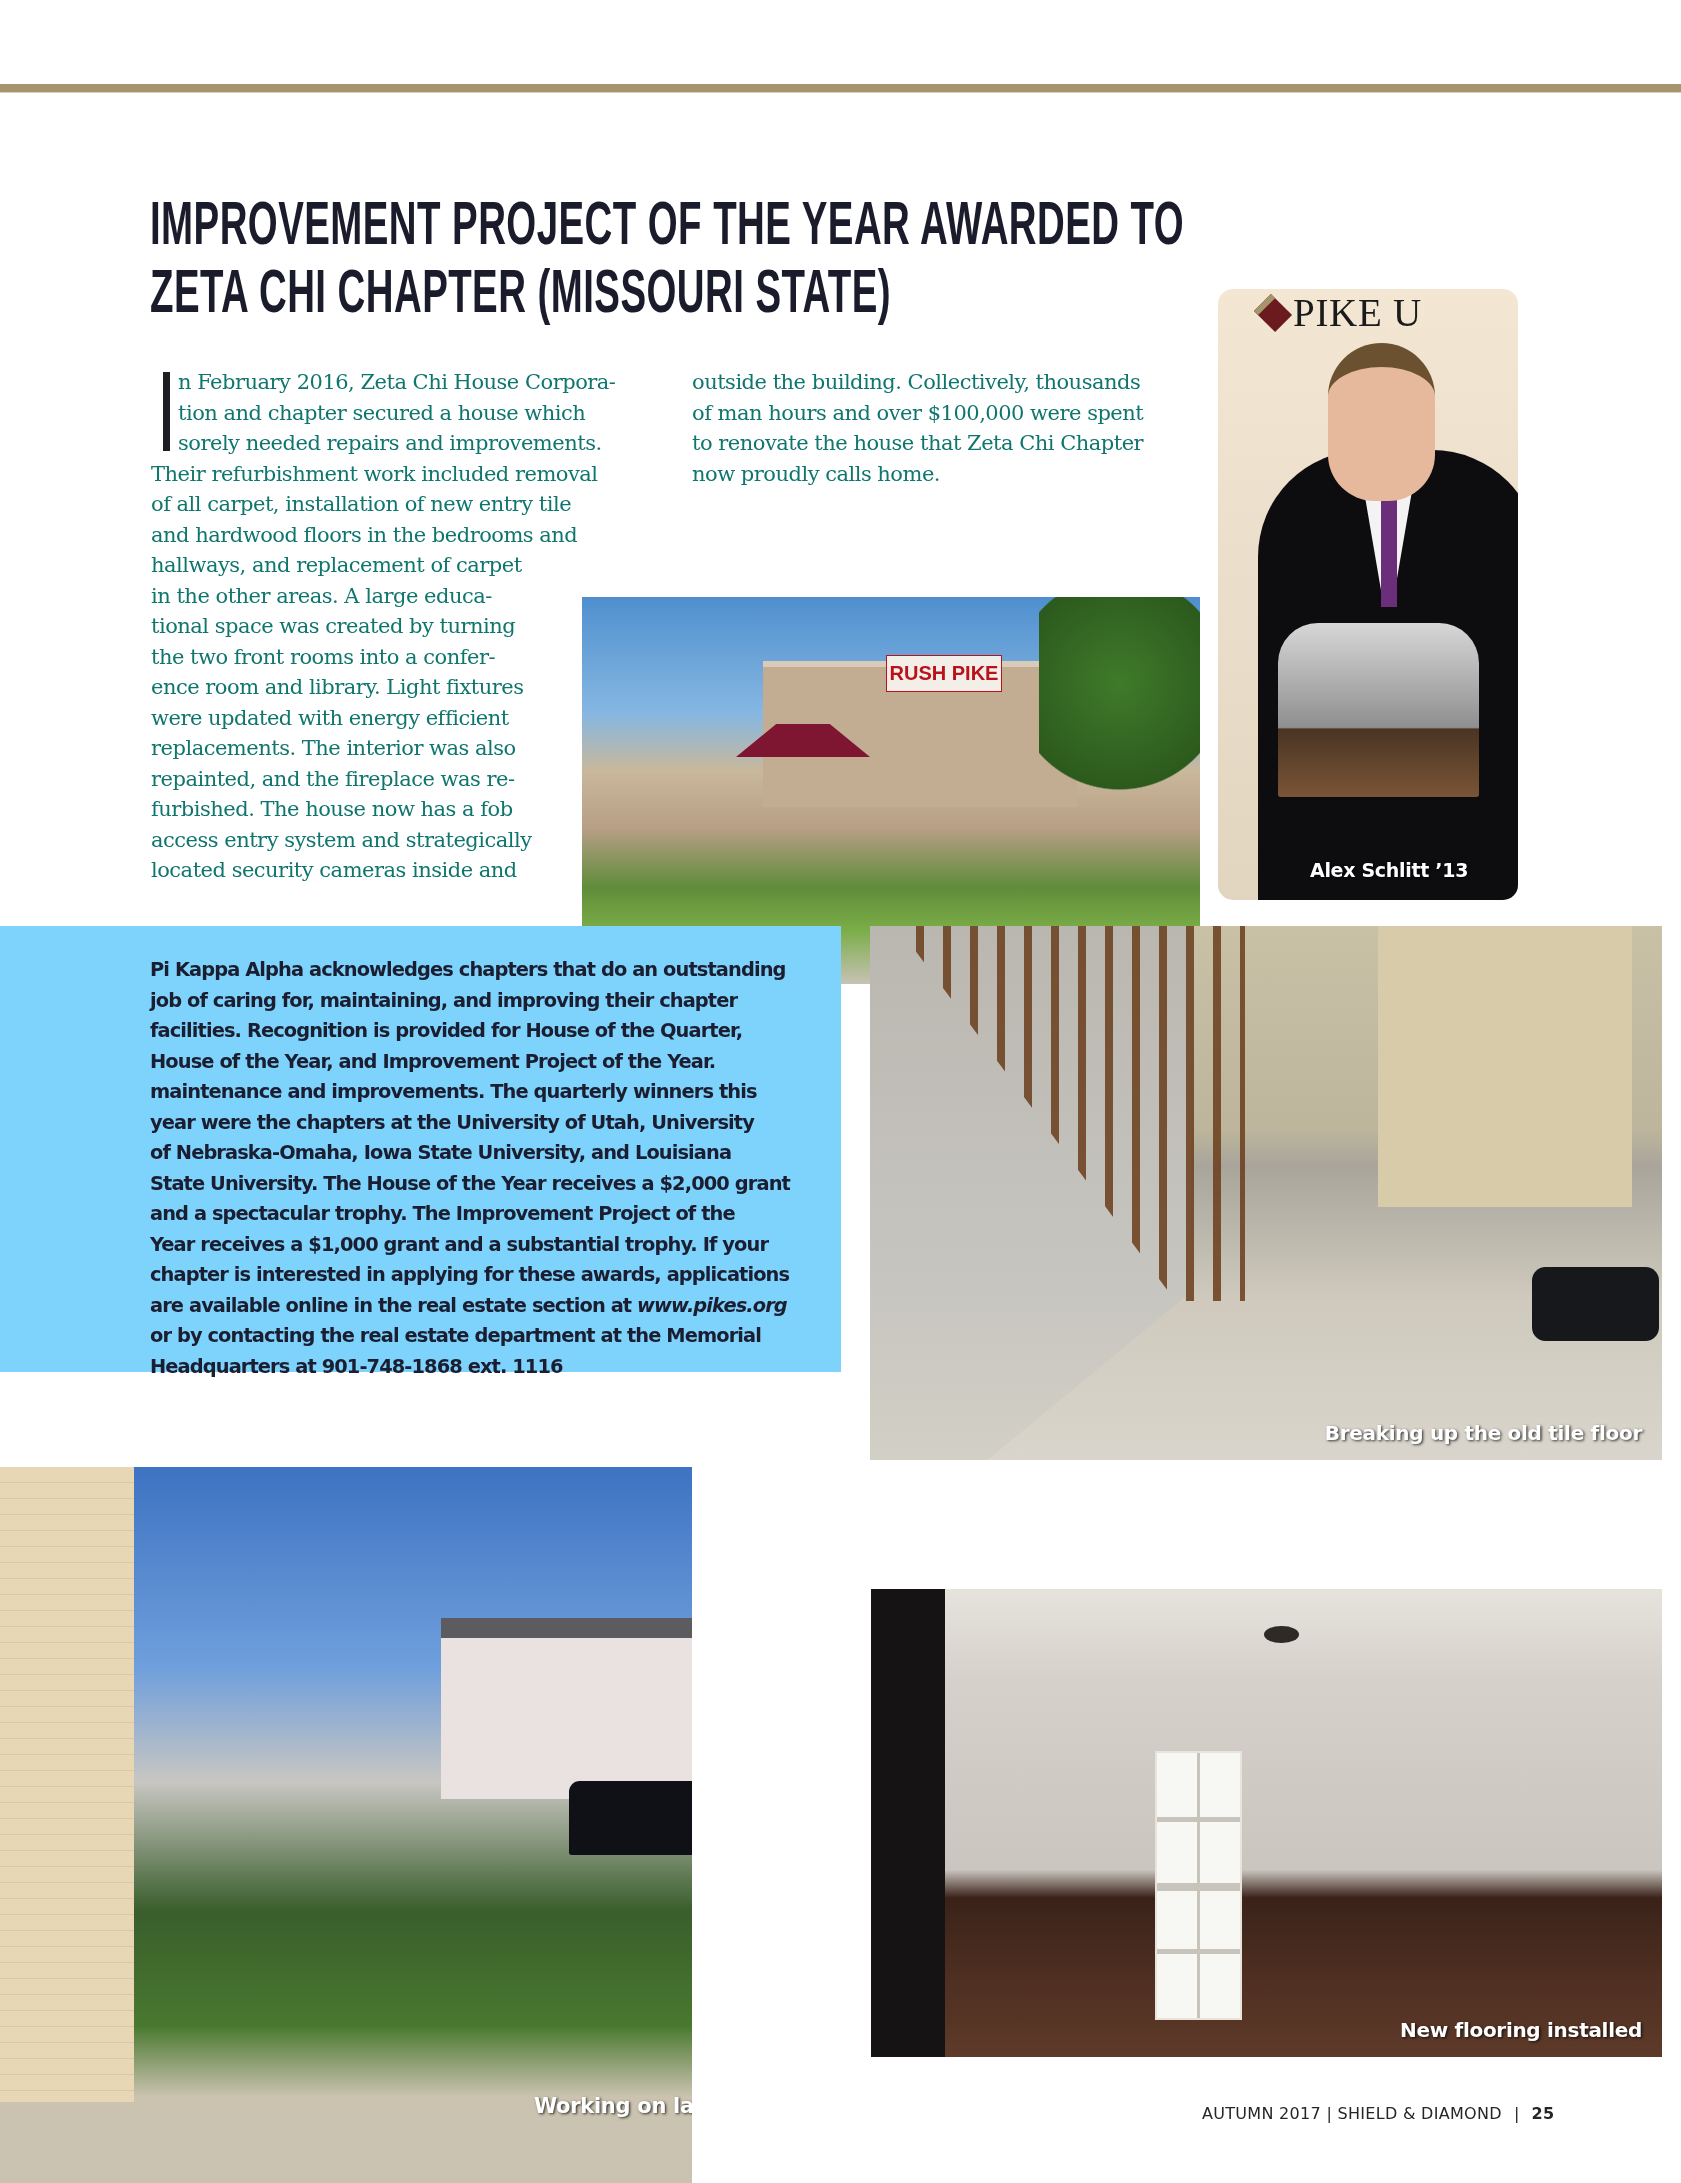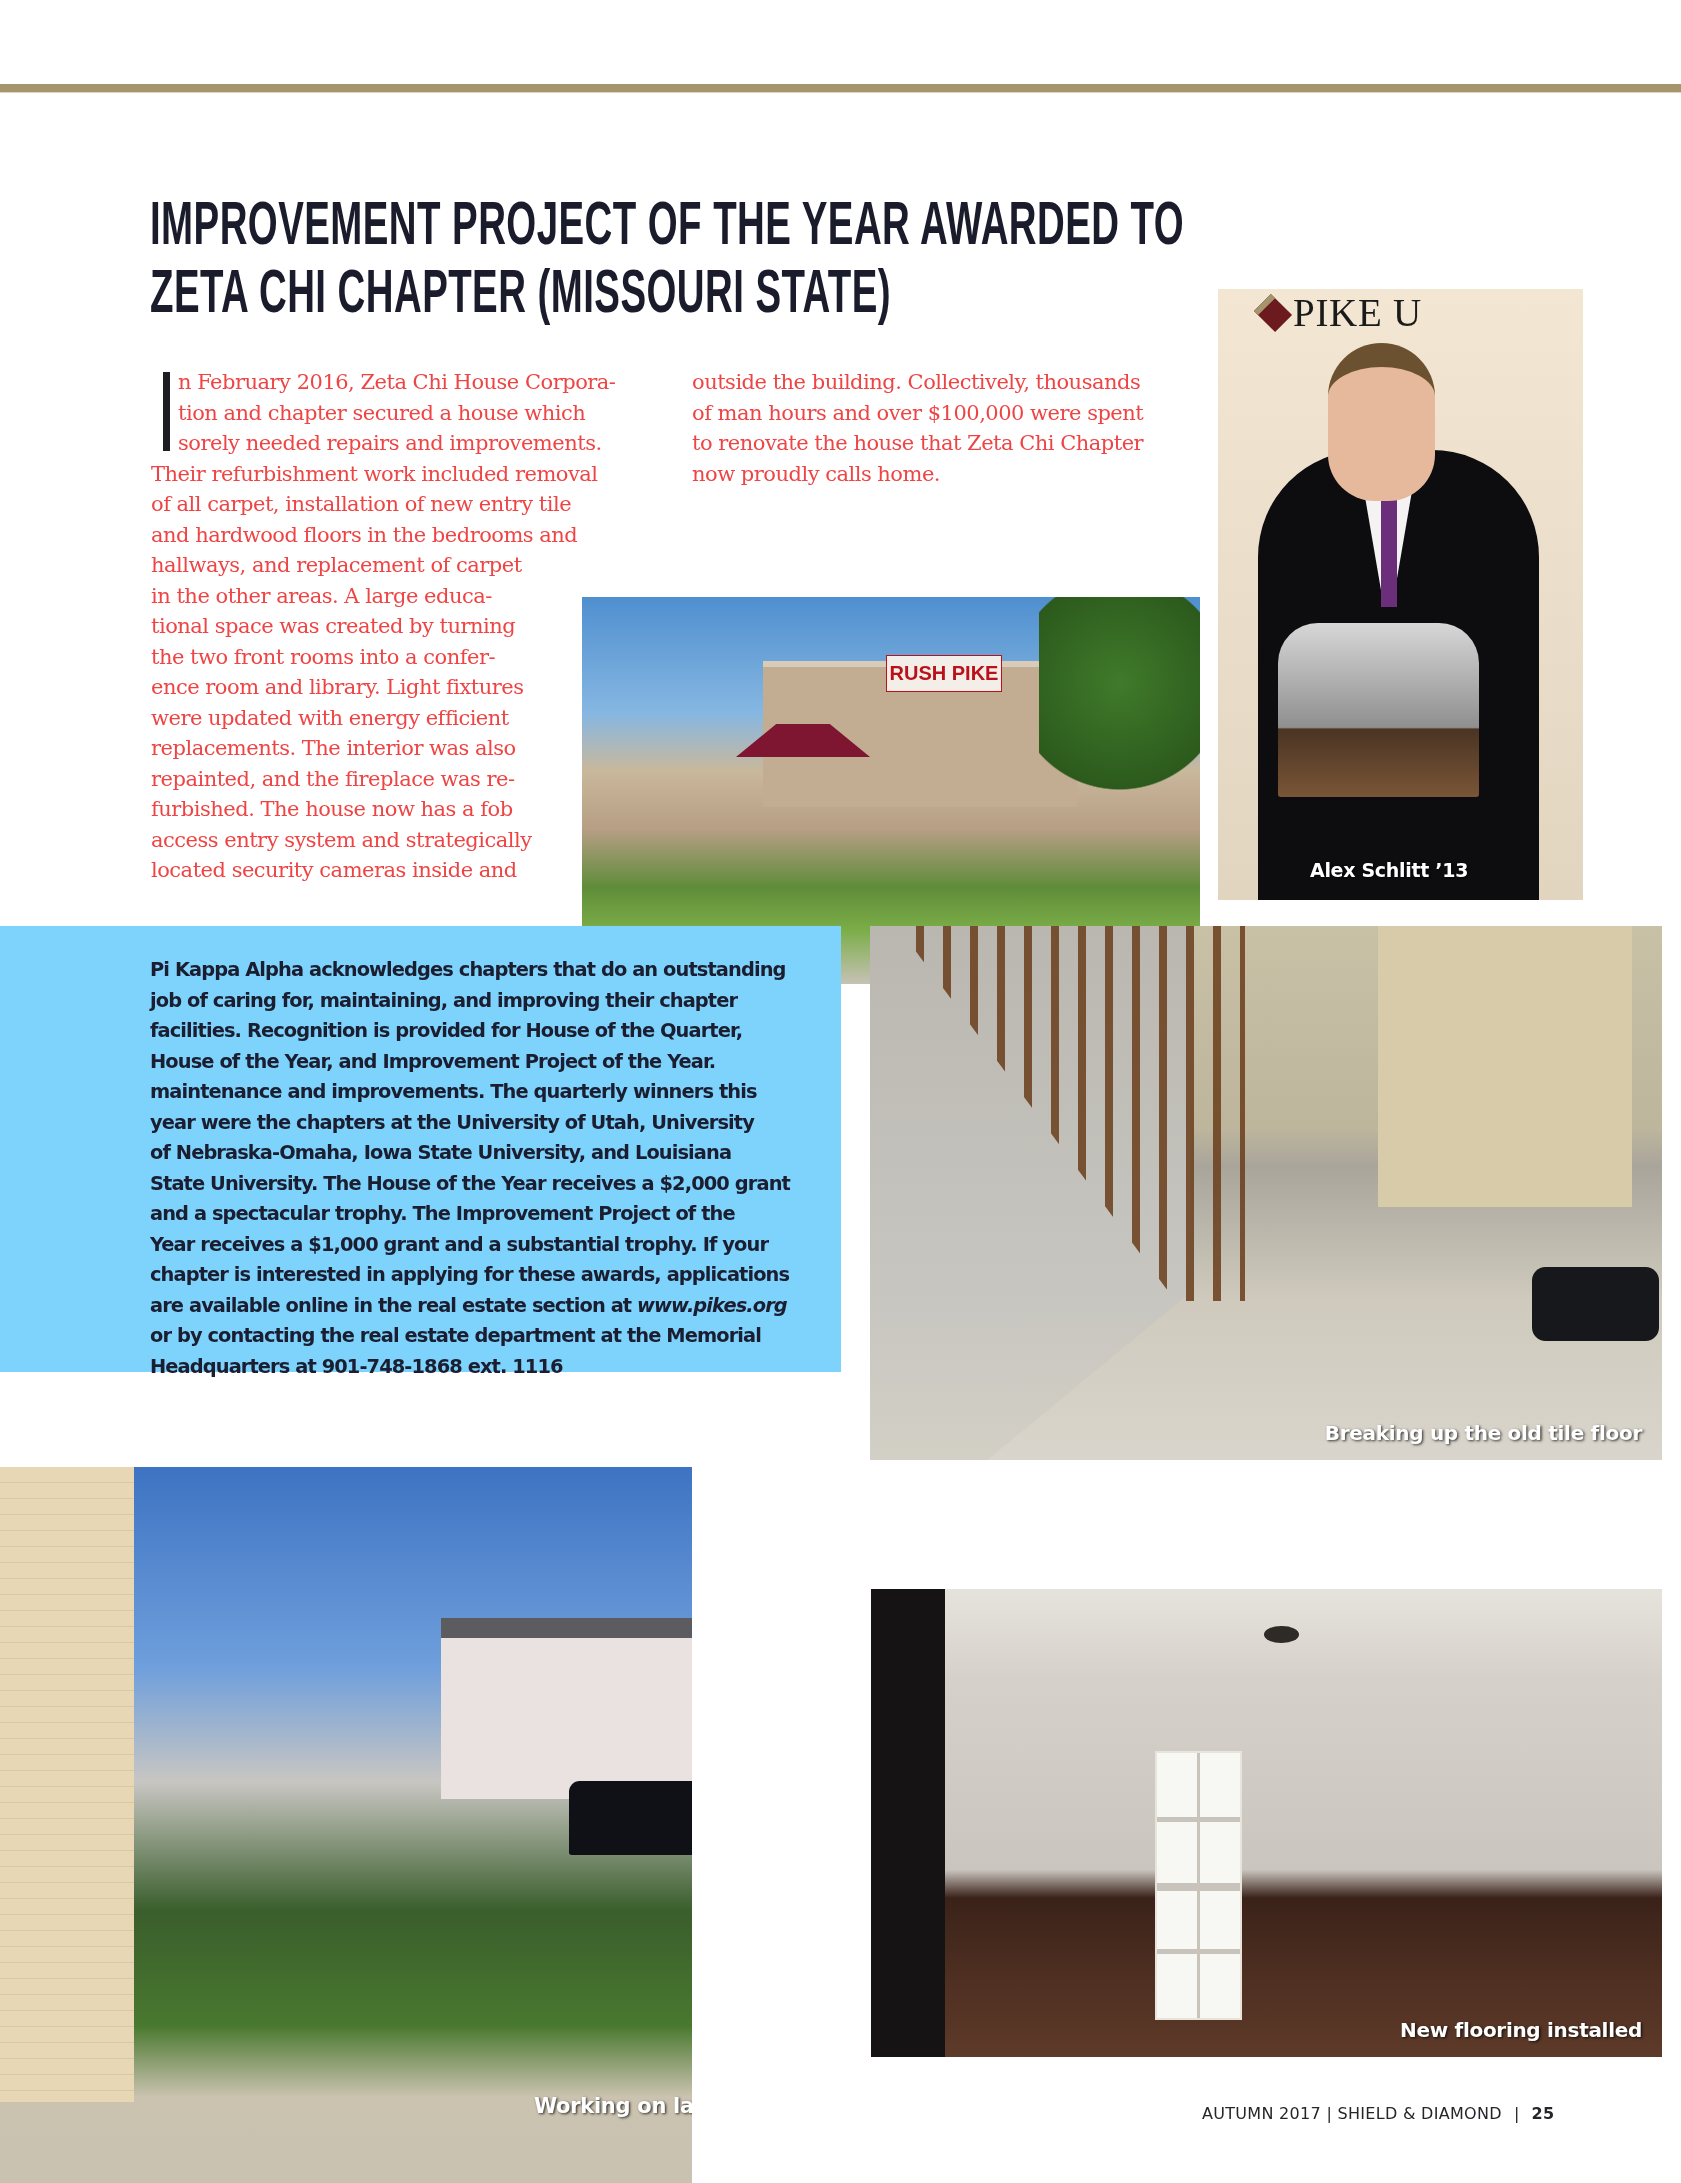--- a/index.html
+++ b/index.html
@@ -16,38 +16,38 @@
     left: 150px; top: 189px; width: 1043px;
     font-family: "Liberation Sans", sans-serif; font-weight: 700;
     font-size: 62px; line-height: 68px; color: #1a1c2c;
     transform: scaleX(0.62); transform-origin: left top;
     letter-spacing: 0.7px; white-space: nowrap; text-transform: uppercase;
   }
   .headline div { height: 68px; }
 
   .body-col {
     font-family: "DejaVu Serif", serif; font-size: 21px; line-height: 30.5px;
-    color: #ef4444; white-space: nowrap; letter-spacing: -0.5px;
+    color: #0f766e; white-space: nowrap; letter-spacing: -0.5px;
   }
   .col1 { left: 151px; top: 367px; }
   .col2 { left: 692px; top: 367px; }
   .dropcap-bar { left: 163px; top: 372px; width: 6.7px; height: 79px; background: #1e1e22; }
   .col1 .indent { padding-left: 27px; }
 
   .photo { overflow: hidden; }
   .house-photo { left: 582px; top: 597px; width: 618px; height: 387px;
     background: linear-gradient(180deg, #4f8fcf 0%, #86b7e2 30%, #c9b89b 45%, #b79e85 60%, #5f8c3a 75%, #7bad47 86%, #c7c2b6 100%); }
   .house-photo .banner { position: absolute; left: 304px; top: 58px; width: 114px; height: 35px; background: #f4eee8; border: 1.3px solid #b9121b;
     font-family: "Liberation Sans", sans-serif; font-weight: 700; color: #b9121b; font-size: 20px; text-align: center; line-height: 35px; }
   .house-photo .tent { position: absolute; left: 154px; top: 127px; width: 134px; height: 33px; background: #7e1531; clip-path: polygon(30% 0, 70% 0, 100% 100%, 0 100%); }
   .house-photo .tree { position: absolute; right: 0; top: 0; width: 161px; height: 214px; background: radial-gradient(circle at 50% 40%, #3f7a2a, #2c5a1d 70%, transparent 71%); }
   .house-photo .building { position: absolute; left: 181px; top: 64px; width: 314px; height: 140px; background: #c2ad92; border-top: 6.7px solid #d8ccb8; }
 
-  .portrait-photo { left: 1218px; top: 289px; width: 365px; height: 611px;
-    background: linear-gradient(180deg, #f3e7d3 0%, #ece0cc 40%, #e2d5c0 100%); }
+  .portrait-photo { left: 1218px; top: 289px; width: 300px; height: 611px;
+    background: linear-gradient(180deg, #f3e7d3 0%, #ece0cc 40%, #e2d5c0 100%); border-radius: 15px; }
   .portrait-photo .logo { position: absolute; left: 47px; top: 1.3px; font-family: "Liberation Serif", serif; font-size: 39px; color: #1a1a1a; letter-spacing: 0.7px; }
   .portrait-photo .logo-diamond { position: absolute; left: 40px; top: 12px; width: 24px; height: 24px; background: #6b1b1d; transform: rotate(45deg); border-left: 6.7px solid #a4956c; }
   .portrait-photo .suit { position: absolute; left: 40px; top: 161px; width: 281px; height: 451px; background: #0d0d10; border-radius: 107px 107px 0 0; }
   .portrait-photo .face { position: absolute; left: 110px; top: 54px; width: 107px; height: 134px; background: #e6b99d; border-radius: 54px 54px 47px 47px; border-top: 24px solid #6c5130; }
   .portrait-photo .shirt { position: absolute; left: 140px; top: 167px; width: 60px; height: 140px; background: #f4f2f3; clip-path: polygon(0 0, 100% 0, 60% 100%, 40% 100%); }
   .portrait-photo .tie { position: absolute; left: 163px; top: 184px; width: 16px; height: 134px; background: #6b2e7a; }
   .portrait-photo .trophy { position: absolute; left: 60px; top: 334px; width: 201px; height: 174px; background: linear-gradient(180deg, #d7d7d7, #8f8f8f 60%, #4a3423 61%, #7a5537 100%); border-radius: 40px 40px 2.7px 2.7px; }
   .caption {
     position: absolute; font-family: "DejaVu Sans", sans-serif; font-weight: 700; color: #ffffff;
     text-shadow: 1.3px 1.3px 2.7px rgba(0,0,0,0.75); white-space: nowrap; letter-spacing: -0.3px;

